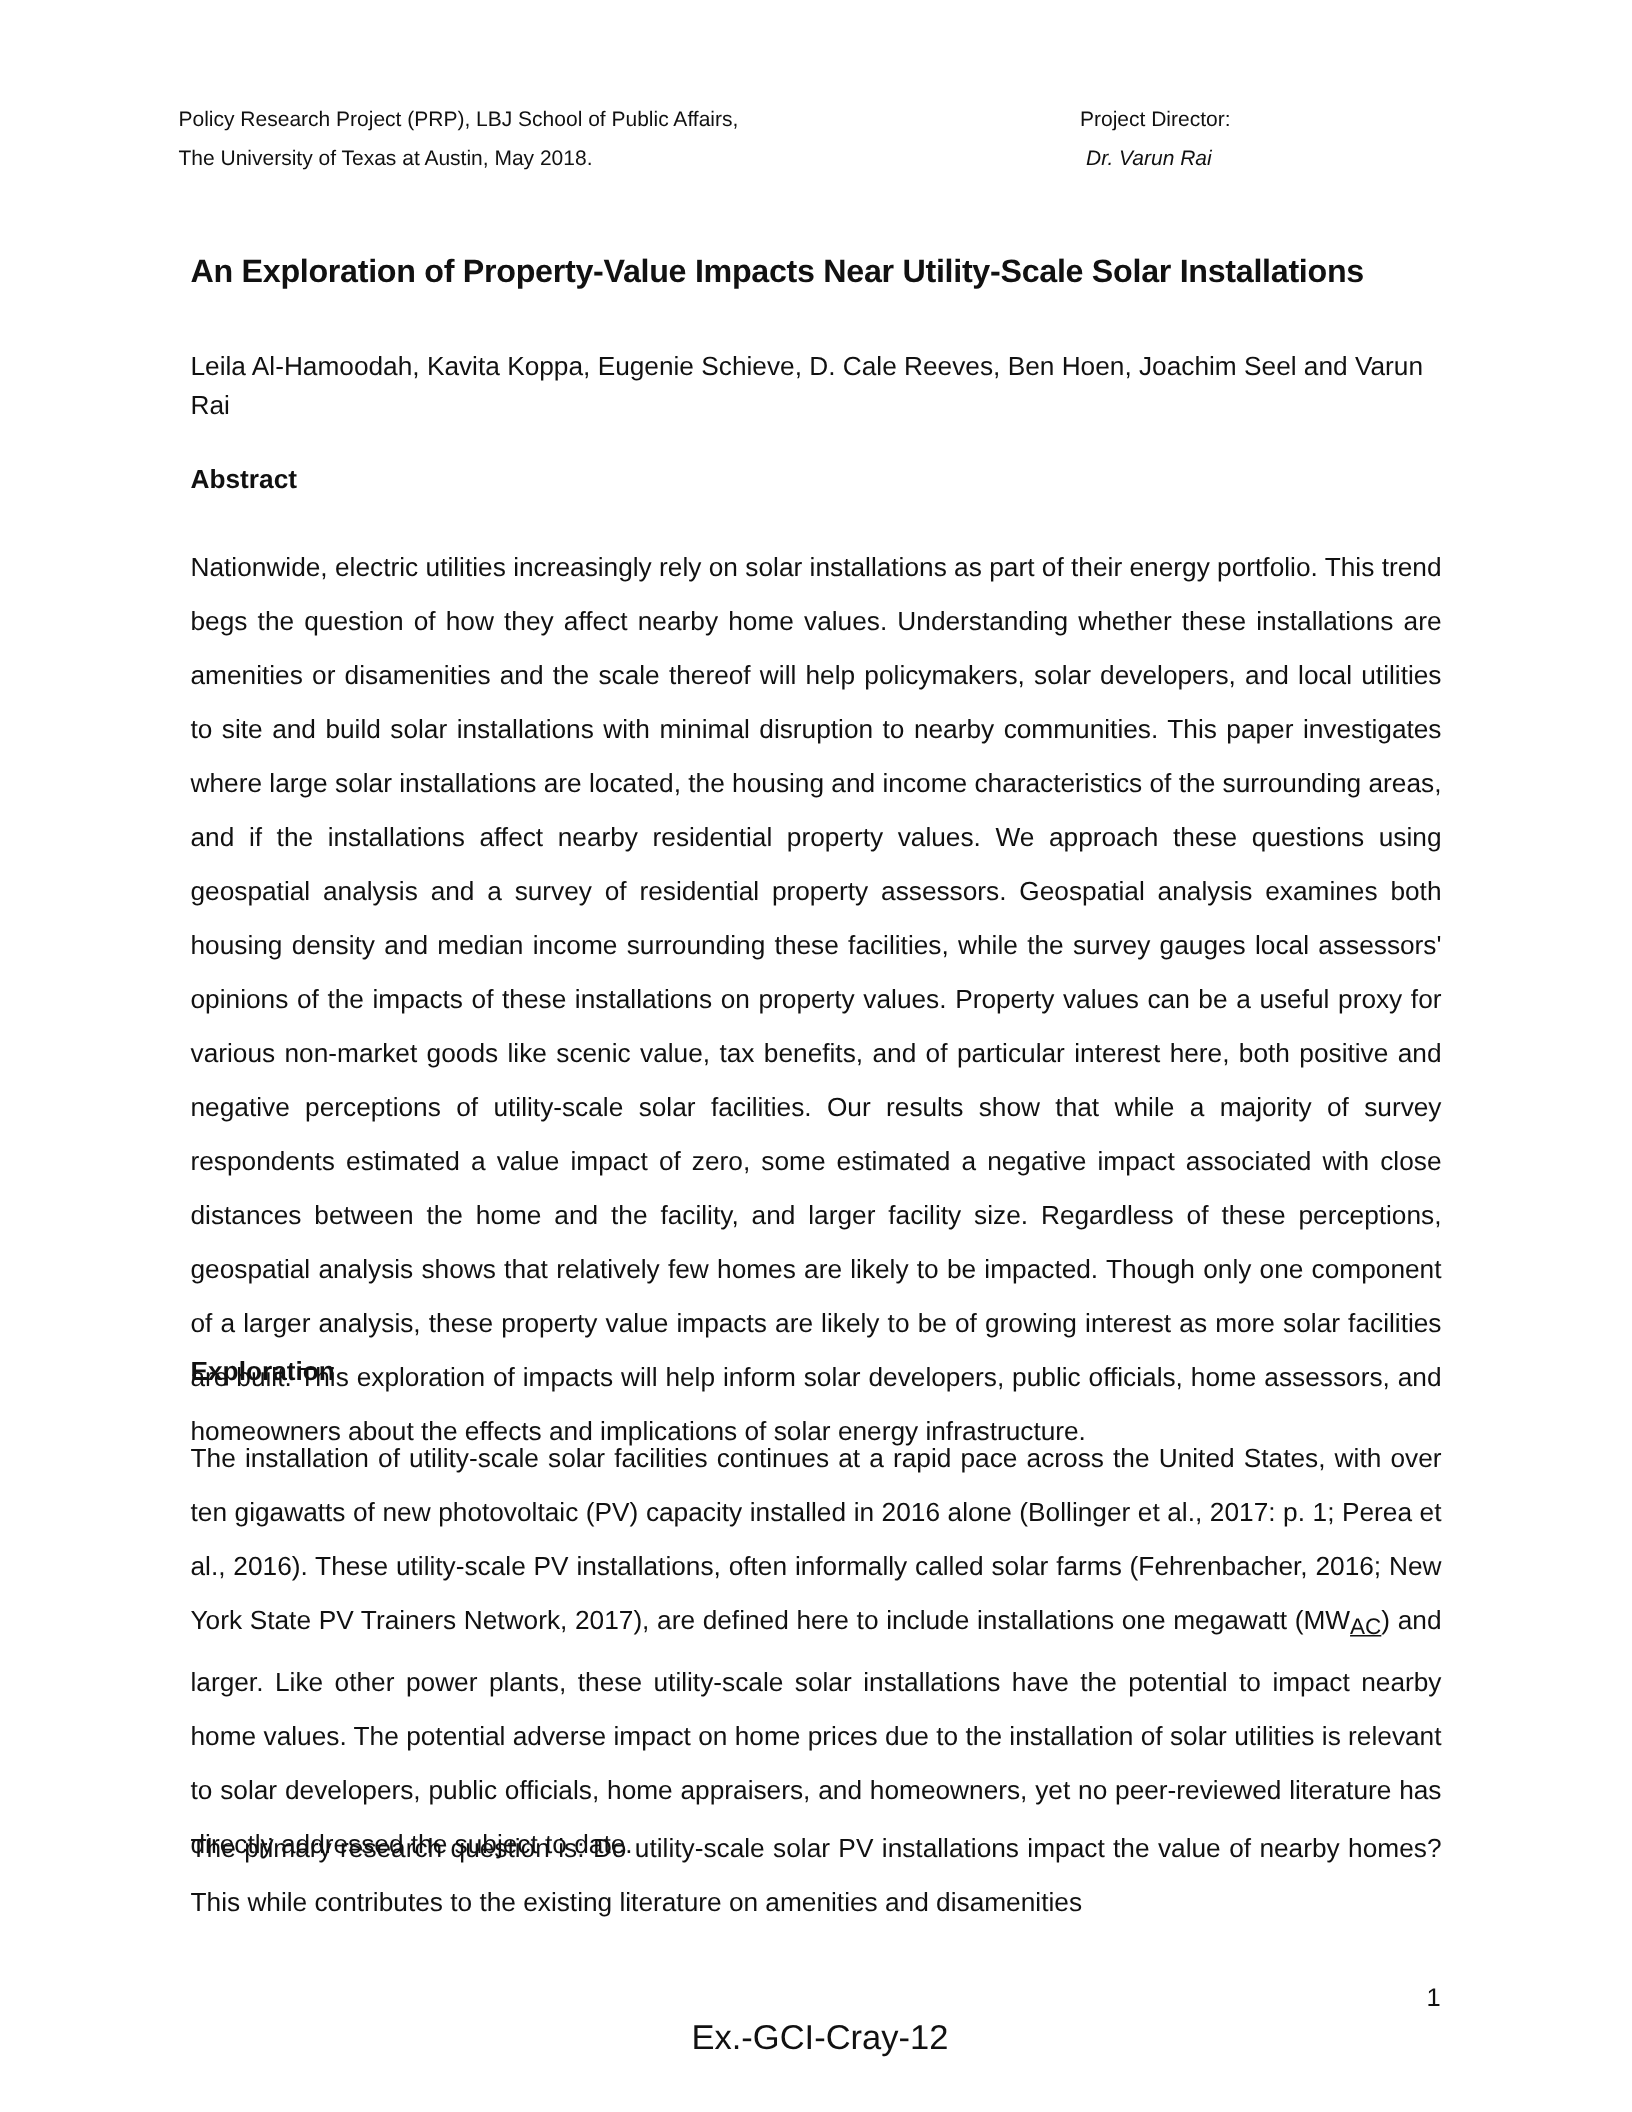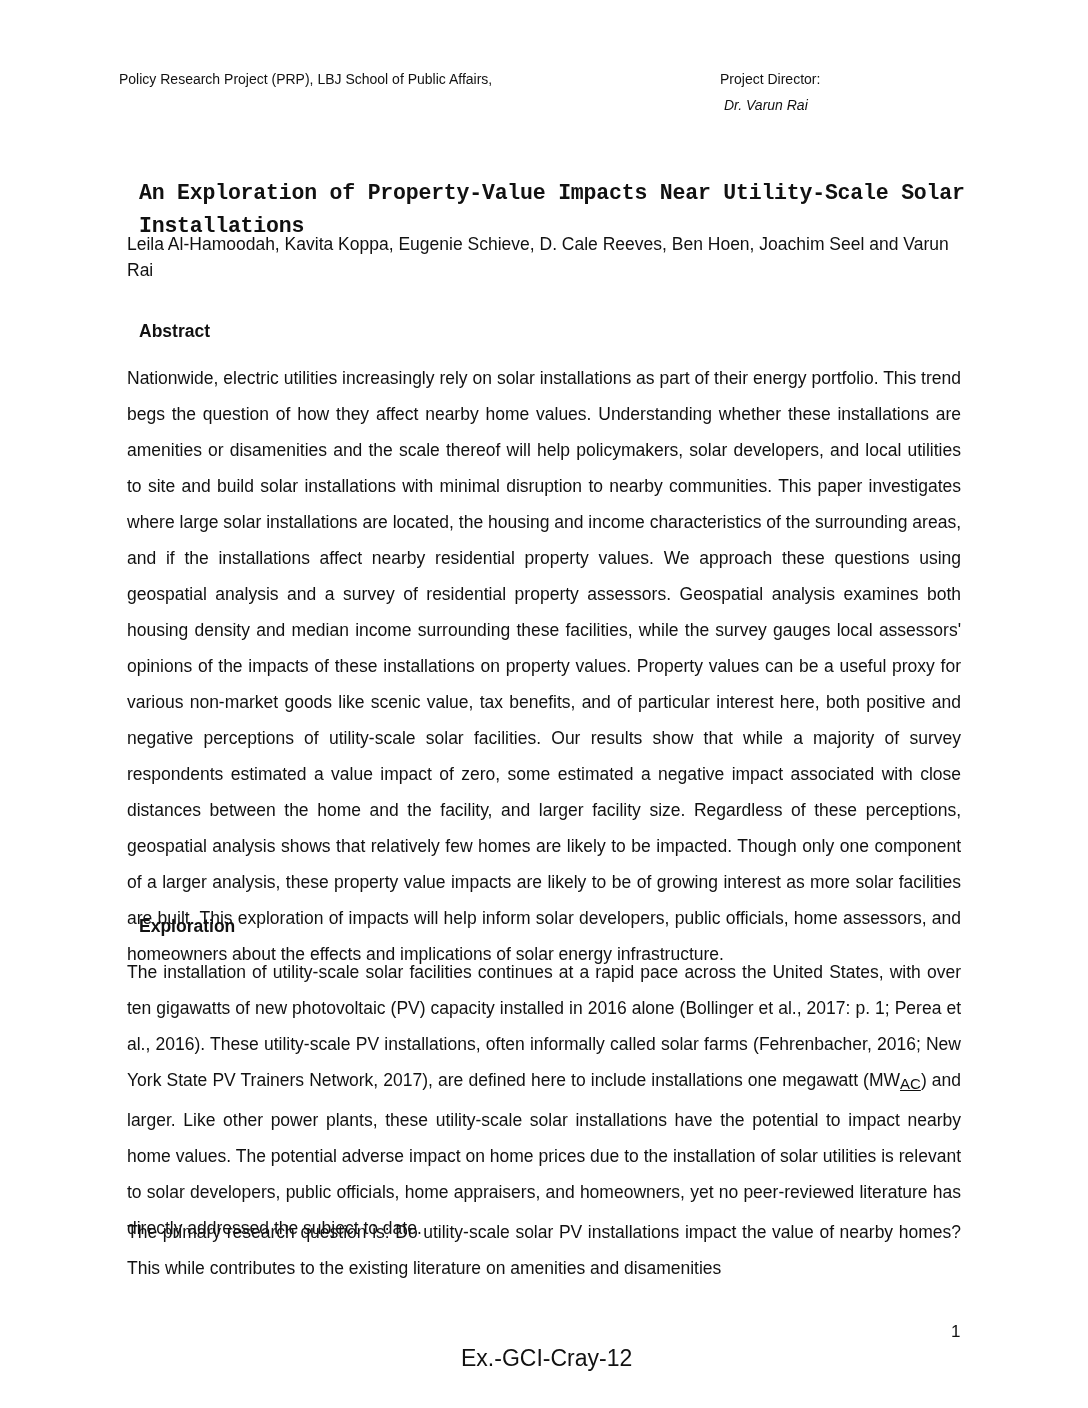--- a/index.html
+++ b/index.html
@@ -1,33 +1,34 @@
 <!DOCTYPE html>
 <html><head>
 <meta charset="utf-8">
 <style>
   html, body { margin:0; padding:0; background:#ffffff; }
   body { width:1088px; height:1408px; position:relative; overflow:hidden; color:#111; font-family:"Liberation Sans", sans-serif; }
   .hdr { position:absolute; top:66px; font-size:14px; line-height:26px; }
   .hdr-left { left:119px; }
   .hdr-right { left:720px; }
   .hdr-right .dir-name { font-style:italic; display:block; padding-left:4px; }
-  .title { position:absolute; left:127px; top:165px; width:840px; font-size:21.5px; font-weight:bold; line-height:33px; margin:12px; letter-spacing:-0.2px;font-family:Liberation Mono, monospace; }
+  .title { position:absolute; left:127px; top:165px; width:840px; font-size:21.5px; font-weight:bold; line-height:33px; margin:0; letter-spacing:-0.2px; }
   .authors { position:absolute; left:127px; top:231px; width:840px; font-size:17.5px; line-height:26px; }
-  .section-head { position:absolute; left:127px; font-size:17.5px; font-weight:bold; margin:12px; }
+  .section-head { position:absolute; left:127px; font-size:17.5px; font-weight:bold; margin:0; }
   .para { position:absolute; left:127px; width:834px; font-size:17.5px; line-height:36px; text-align:justify; margin:0; }
   .page-num { position:absolute; left:951px; top:1322px; font-size:17px; }
   .footer-id { position:absolute; left:461px; top:1345px; font-size:23px; }
   sub { font-size:15px; vertical-align:-3px;text-decoration:underline; }
 </style>
 </head>
 <body>
 
 <div class="hdr hdr-left">
   <span>Policy Research Project (PRP), LBJ School of Public Affairs,</span><br>
+  <span>The University of Texas at Austin, May 2018.</span>
 </div>
 <div class="hdr hdr-right">
   <span>Project Director:</span>
   <span class="dir-name">Dr. Varun Rai</span>
 </div>
 
 <h1 class="title">An Exploration of Property-Value Impacts Near Utility-Scale Solar Installations</h1>
 <div class="authors">Leila Al-Hamoodah, Kavita Koppa, Eugenie Schieve, D. Cale Reeves, Ben Hoen, Joachim Seel and Varun Rai</div>
 
 <h2 class="section-head" style="top:309px;">Abstract</h2>

